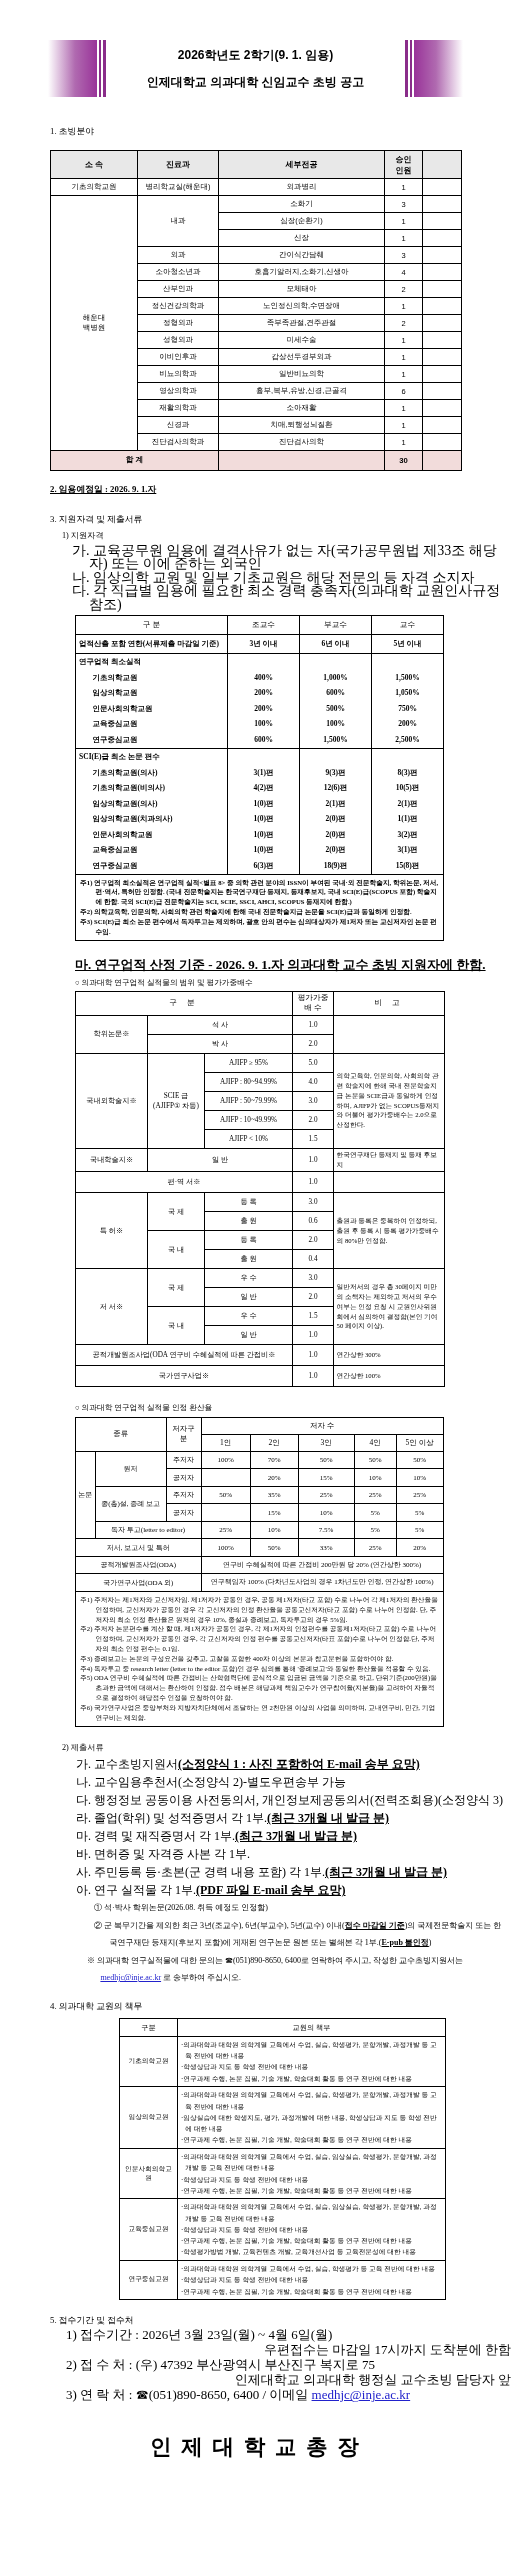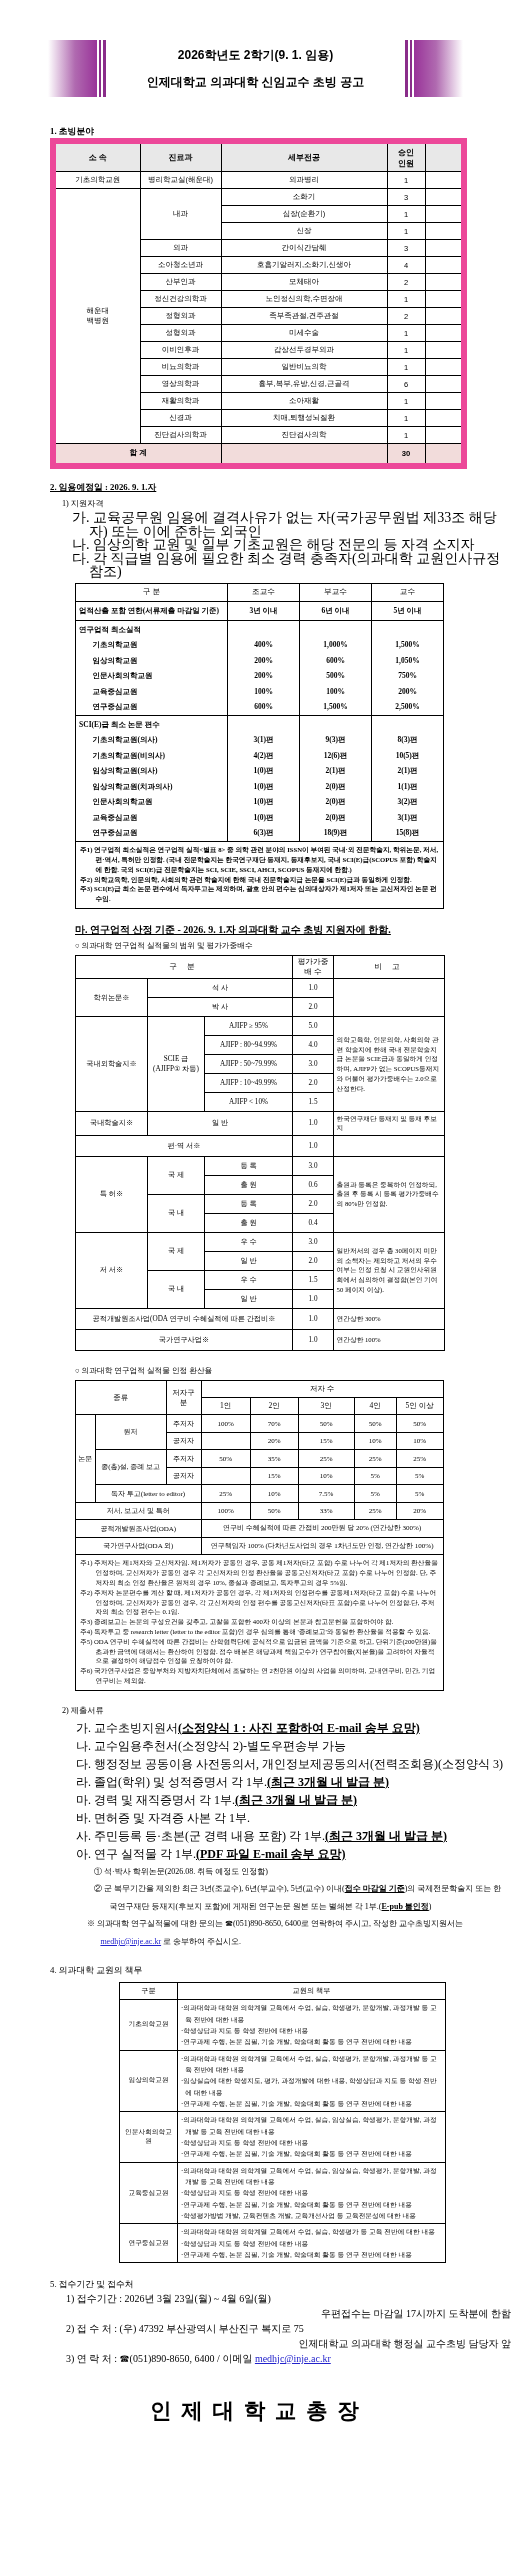--- a/index.html
+++ b/index.html
@@ -15,43 +15,43 @@
   .banner{display:flex;align-items:stretch;width:415px;height:57px;margin:40px auto 0 auto;}
   .grad-l{width:49px;background:linear-gradient(90deg,#ffffff 0%,#b06ab0 55%,#993399 100%);}
   .grad-r{width:49px;background:linear-gradient(270deg,#ffffff 0%,#b06ab0 55%,#993399 100%);}
   .stripe-thin{width:2.1px;background:#8a2d8a;}
   .stripe-thick{width:3.6px;background:#8a2d8a;}
   .gap3{width:1.5px;}.gap4{width:2.1px;}
   .banner-title{flex:1;text-align:center;font-weight:bold;font-size:12px;line-height:27px;padding-top:1.5px;}
 
   
   .h1{font-size:8.8px;margin-left:50px;}
-  .mt58{margin-top:29px;font-weight:bold;}
+  .mt58{margin-top:29px;}
   .bu2{font-weight:bold;text-decoration:underline;}
   .sub1{font-size:8.2px;margin-left:62px;margin-top:3.1px;line-height:14.4px;}
   .qitem{font-size:14px;margin-left:72px;line-height:13.4px;width:412px;padding-left:17px;text-indent:-17px;}
-  .ma-line{font-size:10px;margin-left:75px;margin-top:14.4px;}
+  .ma-line{font-size:13px;margin-left:75px;margin-top:14.4px;}
   .circle{font-size:7.7px;margin-left:75px;margin-top:4.1px;}
   .ditem{font-size:12px;margin-left:76px;line-height:18px;width:412px;padding-left:17.5px;text-indent:-17.5px;}
   .dsub{font-size:8px;margin-left:94px;line-height:17.5px;width:392px;padding-left:15.5px;text-indent:-15.5px;}
   .dnote{font-size:8px;margin-left:87px;line-height:17.5px;width:402px;padding-left:13.4px;text-indent:-13.4px;}
   .bu{font-weight:bold;text-decoration:underline;}
-  .s5item{font-size:10px;margin-left:66px;line-height:15px;}
+  .s5item{font-size:13px;margin-left:66px;line-height:15px;}
   .ind2{margin-left:132px;text-align:right;}
   a.mail{color:#2222cc;text-decoration:underline;cursor:pointer;}
   .signature{text-align:center;font-weight:bold;font-size:21.6px;letter-spacing:2.1px;margin-top:30px;}
 
   
   table{border-collapse:collapse;table-layout:fixed;}
   td,th{border:0.5px solid #000;padding:0.5px 2.1px;overflow:hidden;}
   .c{text-align:center;}
   .pre{white-space:pre-line;}
 
   
-  .t1{margin:0 0 0 50px;border:6px solid #ec4899;font-size:7.5px;}
+  .t1{margin:12px 0 0 50px;border:1px solid #ec4899;font-size:7.5px;}
   .t1 th{background:#e8e8e8;height:26px;font-size:8px;font-weight:bold;border-bottom:1.5px double #000;text-align:center;}
   .t1 td{height:15px;text-align:center;}
   .t1 tr.rthick td{border-bottom:1.5px double #000;}
   .t1 tr.total td{background:#f2dcdb;height:17.5px;font-weight:bold;border-top:1.5px double #000;font-size:7.7px;}
 
   
   .t2{margin:4.1px 0 0 75px;border:1px solid #000;font-size:7.5px;}
   .t2 th{height:16.5px;font-weight:normal;border-bottom:1.5px double #000;text-align:center;font-size:7.7px;}
   .t2 td{vertical-align:top;font-weight:bold;}
   .t2 .pr td{height:17px;vertical-align:middle;}
@@ -226,20 +226,21 @@
       <td colspan="2">합  계</td>
       <td></td>
       <td>30</td>
       <td></td>
     </tr>
   </tbody>
     </table>
 
   <div class="h1 bu2" style="margin-top:13.4px;">2. 임용예정일 : 2026. 9. 1.자</div>
 
+  <div class="h1" style="margin-top:18.5px;">3. 지원자격 및 제출서류</div>
   <div class="sub1">1) 지원자격</div>
   <div class="qitem">가. 교육공무원 임용에 결격사유가 없는 자(국가공무원법 제33조 해당자) 또는 이에 준하는 외국인</div>
   <div class="qitem">나. 임상의학 교원 및 일부 기초교원은 해당 전문의 등 자격 소지자</div>
   <div class="qitem">다. 각 직급별 임용에 필요한 최소 경력 충족자(의과대학 교원인사규정 참조)</div>
 
   <table class="t2">
     <colgroup>
         <col style="width:152px">
         <col style="width:72px">
         <col style="width:72px">

